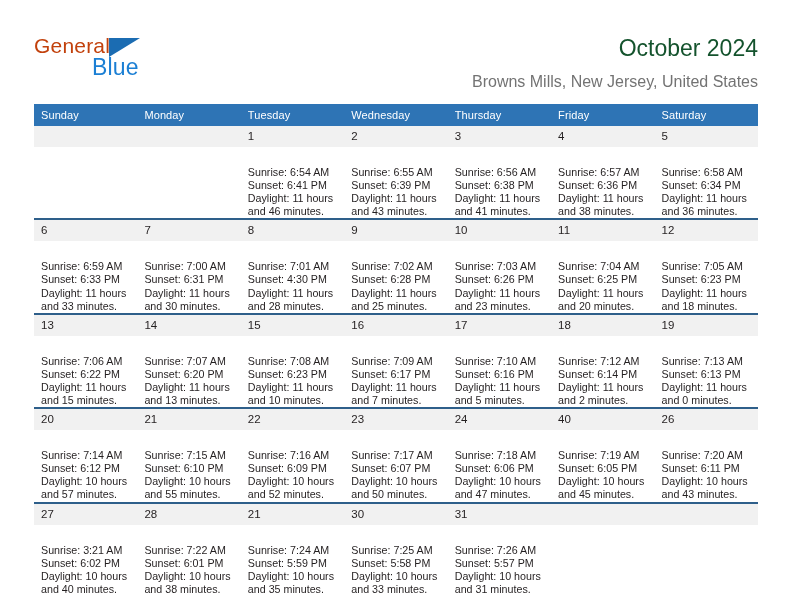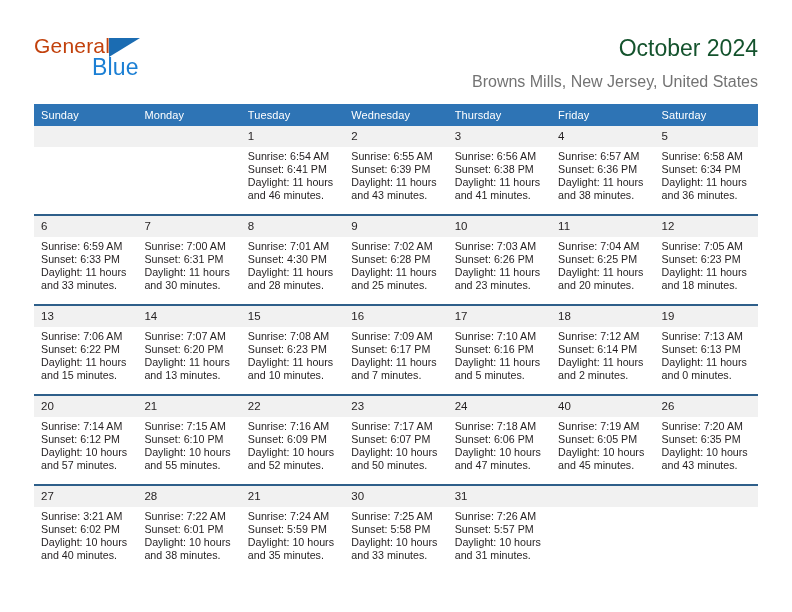--- a/index.html
+++ b/index.html
@@ -123,21 +123,21 @@
     height: 13px;
     line-height: 13px;
   }
   .daynum.empty {
     color: transparent;
   }
   td.blank .daynum {
     background: #f1f1f1;
   }
   .info {
-    padding: 3px 6px 0 7px;
+    padding: 19px 6px 0 7px;
     font-size: 10.7px;
     line-height: 13.1px;
     color: #231f20;
   }
   .info div { white-space: nowrap; }
 </style>
 </head>
 <body>
 
 <div class="page">
@@ -418,21 +418,21 @@
             <div>Sunrise: 7:19 AM</div>
             <div>Sunset: 6:05 PM</div>
             <div>Daylight: 10 hours</div>
             <div>and 45 minutes.</div>
           </div>
         </td>
         <td>
           <div class="daynum">26</div>
           <div class="info">
             <div>Sunrise: 7:20 AM</div>
-            <div>Sunset: 6:35 PM</div>
+            <div>Sunset: 6:11 PM</div>
             <div>Daylight: 10 hours</div>
             <div>and 43 minutes.</div>
           </div>
         </td>
       </tr>
 
       <tr class="week">
         <td>
           <div class="daynum">27</div>
           <div class="info">

